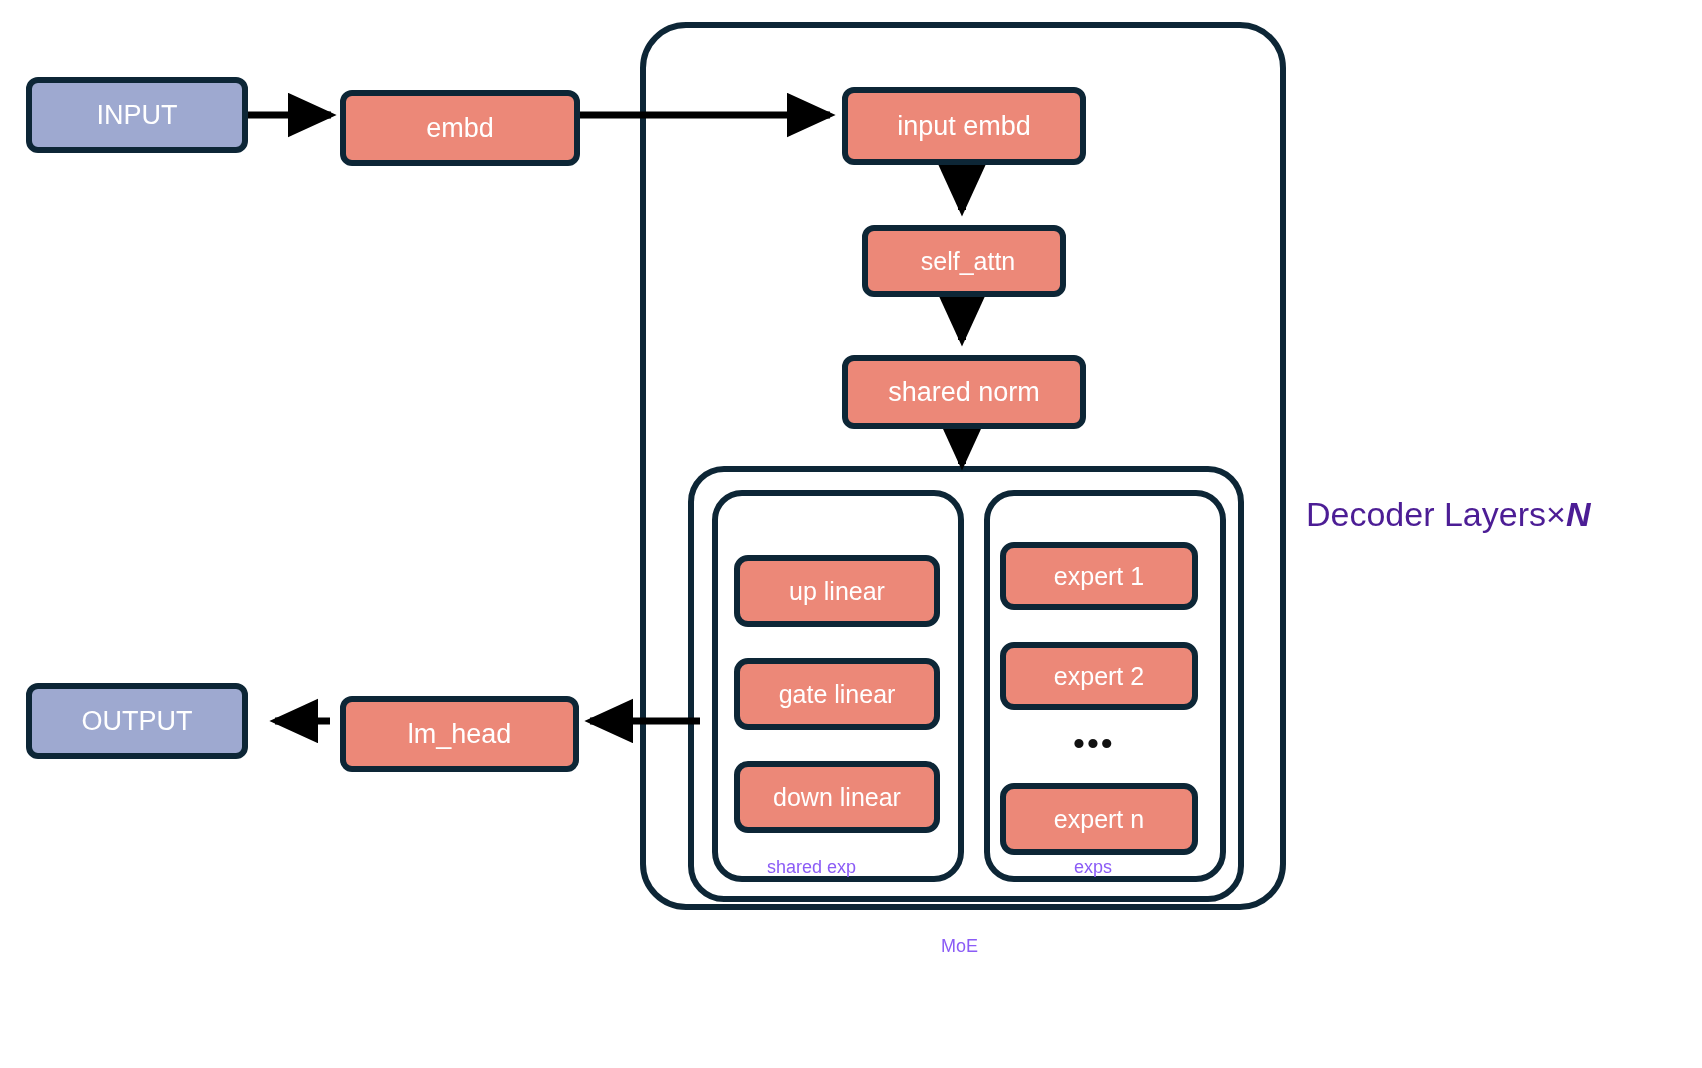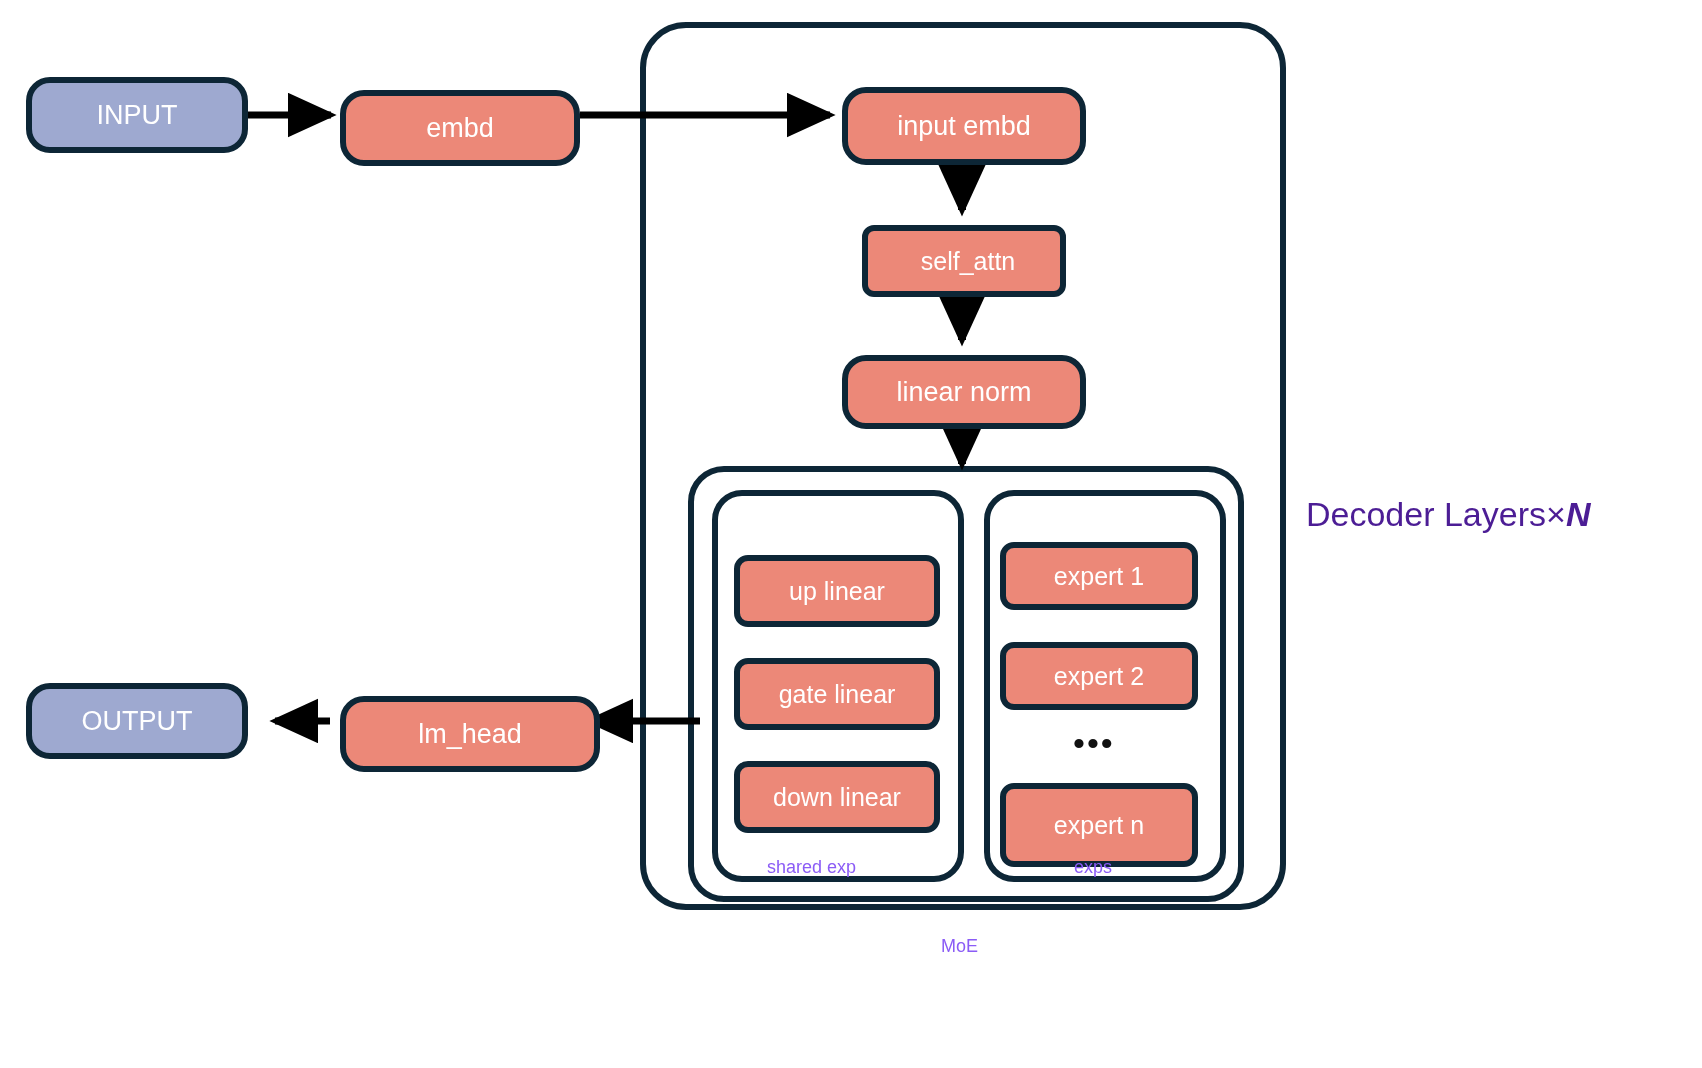--- a/index.html
+++ b/index.html
@@ -36,21 +36,21 @@
     border-color: #0d2636;
     text-align: center;
     white-space: nowrap;
     line-height: 1;
   }
   .node.salmon { background: #ec8878; margin-top: 13px; }
   .node.blue   { background: #9ea9d0; }
 
   .node.big {
     border-width: 6px;
-    border-radius: 24px;
+    border-radius: 12px;
     font-size: 27px;
   }
   .node.mid {
     border-width: 6px;
     border-radius: 12px;
     font-size: 25px;
   }
   .node.small {
     border-width: 6px;
     border-radius: 14px;
@@ -133,39 +133,39 @@
   </svg>
 
   <div class="node blue big" style="left:26px; top:77px; width:222px; height:76px;">INPUT</div>
 
   <div class="node salmon big" style="left:340px; top:77px; width:240px; height:76px;">embd</div>
 
   <div class="node salmon big" style="left:842px; top:74px; width:244px; height:78px;">input embd</div>
 
   <div class="node salmon mid" style="left:862px; top:212px; width:204px; height:72px;padding-left:8px;">self_attn</div>
 
-  <div class="node salmon big" style="left:842px; top:342px; width:244px; height:74px;">linear norm</div>
+  <div class="node salmon big" style="left:842px; top:342px; width:244px; height:74px;">shared norm</div>
 
   <div class="node blue big" style="left:26px; top:683px; width:222px; height:76px;">OUTPUT</div>
 
-  <div class="node salmon big" style="left:340px; top:683px; width:260px; height:76px;">lm_head</div>
+  <div class="node salmon big" style="left:340px; top:683px; width:239px; height:76px;">lm_head</div>
 
   <div class="node salmon small" style="left:734px; top:542px; width:206px; height:72px;">up linear</div>
 
   <div class="node salmon small" style="left:734px; top:748px; width:206px; height:72px;">down linear</div>
 
   <div class="node salmon small" style="left:734px; top:645px; width:206px; height:72px;">gate linear</div>
 
   <div class="node salmon small" style="left:1000px; top:529px; width:198px; height:68px;">expert 1</div>
 
   <div class="node salmon small" style="left:1000px; top:629px; width:198px; height:68px;">expert 2</div>
 
   <div class="dots" style="left:1073px; top:726px;">•••</div>
 
-  <div class="node salmon small" style="left:1000px; top:770px; width:198px; height:84px;">expert n</div>
+  <div class="node salmon small" style="left:1000px; top:770px; width:198px; height:72px;">expert n</div>
 
   <div class="group-label" style="left:767px; top:858px;">shared exp</div>
 
   <div class="group-label" style="left:1074px; top:858px;">exps</div>
 
   <div class="group-label" style="left:941px; top:937px;">MoE</div>
 
   <div class="side-label" style="left:1306px; top:497px;">
     <span>Decoder Layers×</span><span class="italic-n">N</span>
   </div>

